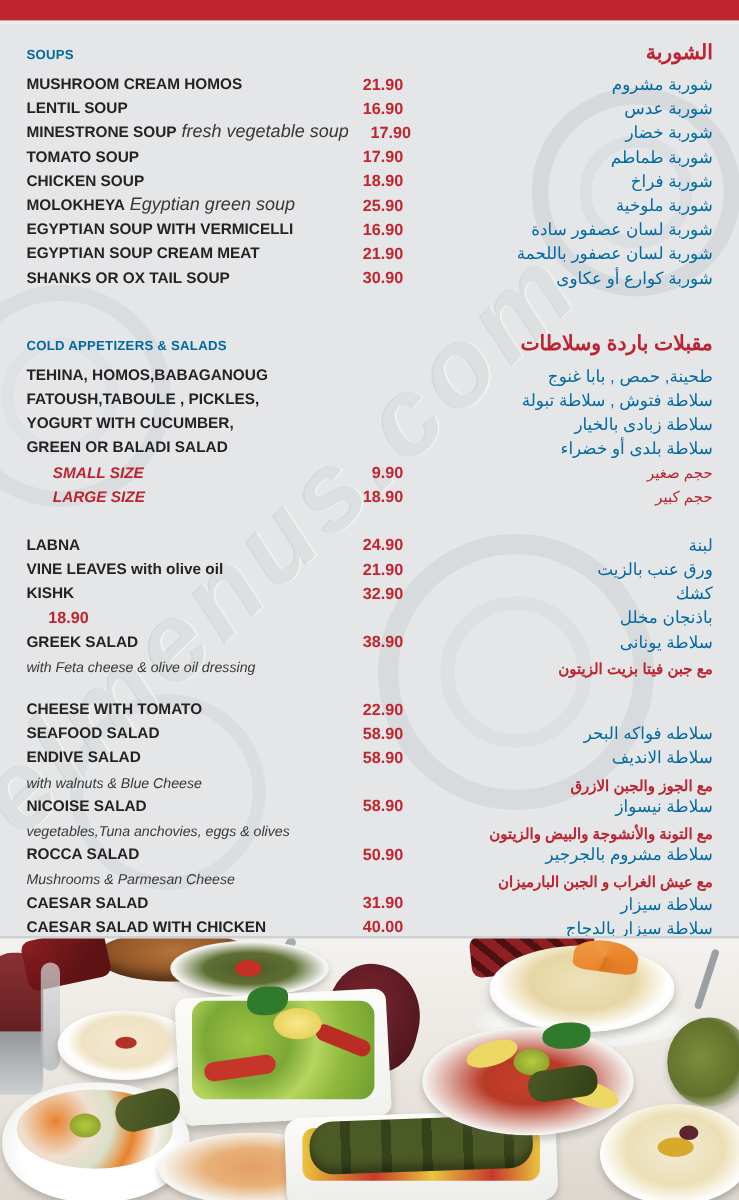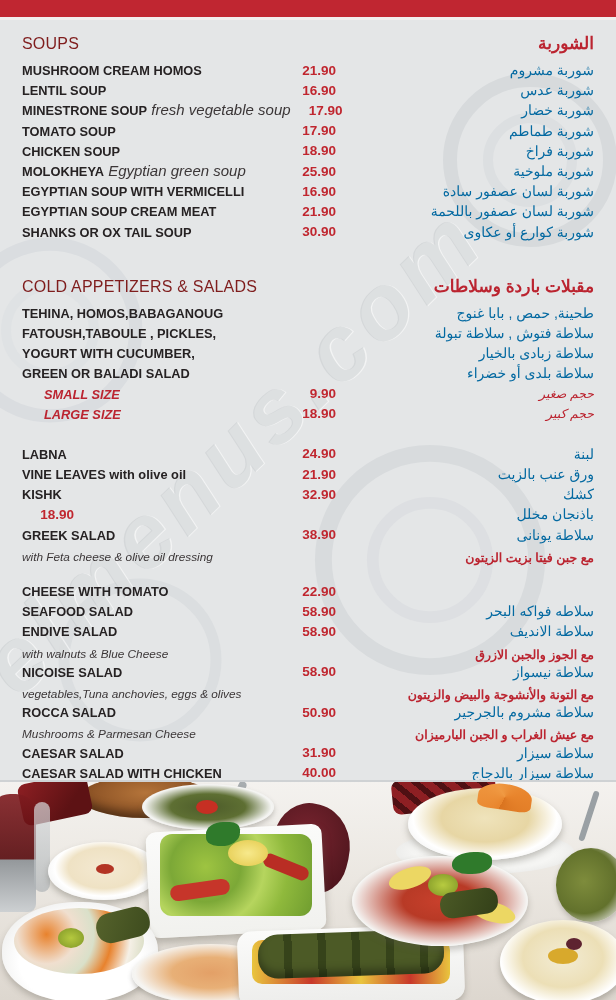--- a/index.html
+++ b/index.html
@@ -13,33 +13,33 @@
   
   .watermark{position:absolute;left:-40px;top:640px;transform:rotate(-44deg);transform-origin:left top;
     font-size:92px;font-weight:bold;font-style:italic;letter-spacing:6px;
     color:rgba(186,191,195,0.38);text-shadow:1px 1px 0 rgba(255,255,255,0.55);white-space:nowrap;z-index:1;}
 
   .top-bar{position:relative;height:17px;background:#c02631;border-bottom:3px solid #f2eeee;z-index:2;}
 
   .menu{position:relative;z-index:2;padding:13px 22px 0 22px;}
 
   .section-head{display:flex;justify-content:space-between;align-items:baseline;height:27px;}
-  .sec-title{color:#7f1d1d;font-weight:normal;font-size:16px;letter-spacing:0.2px;}
+  .sec-title{color:#0369a1;font-weight:bold;font-size:11px;letter-spacing:0.2px;}
   .sec-title-ar{color:#bb2430;font-size:17px;font-weight:bold;direction:rtl;}
 
   .row{display:flex;align-items:center;height:20.2px;}
   .col-name{flex:0 0 262px;white-space:nowrap;overflow:visible;}
   .col-price{flex:0 0 52px;text-align:right;color:#c0262f;font-weight:bold;font-size:13.5px;}
   .col-ar{flex:1;text-align:right;direction:rtl;font-size:14px;color:#0369a1;}
 
   .nm{font-weight:bold;font-size:12.8px;color:#262223;}
   .desc{font-style:italic;font-size:15px;color:#3b3637;font-weight:normal;}
 
   .row.size .nm{color:#bb2430;font-style:italic;font-size:12.8px;margin-left:22px;}
-  .row.size .col-ar{color:#bb2430;font-size:12.5px;font-style:italic;}
+  .row.size .col-ar{color:#bb2430;font-size:12.5px;}
 
   .row.note{height:20.2px;align-items:flex-end;}
   .row.note .nm{font-weight:normal;font-style:italic;font-size:11.8px;color:#3b3637;}
   .row.note .col-ar{color:#bb2430;font-size:12.5px;font-weight:bold;}
 
   .sp-lg{height:20px;}
   .sp-md{height:16px;}
   .sec-gap{height:34px;}
 
   

